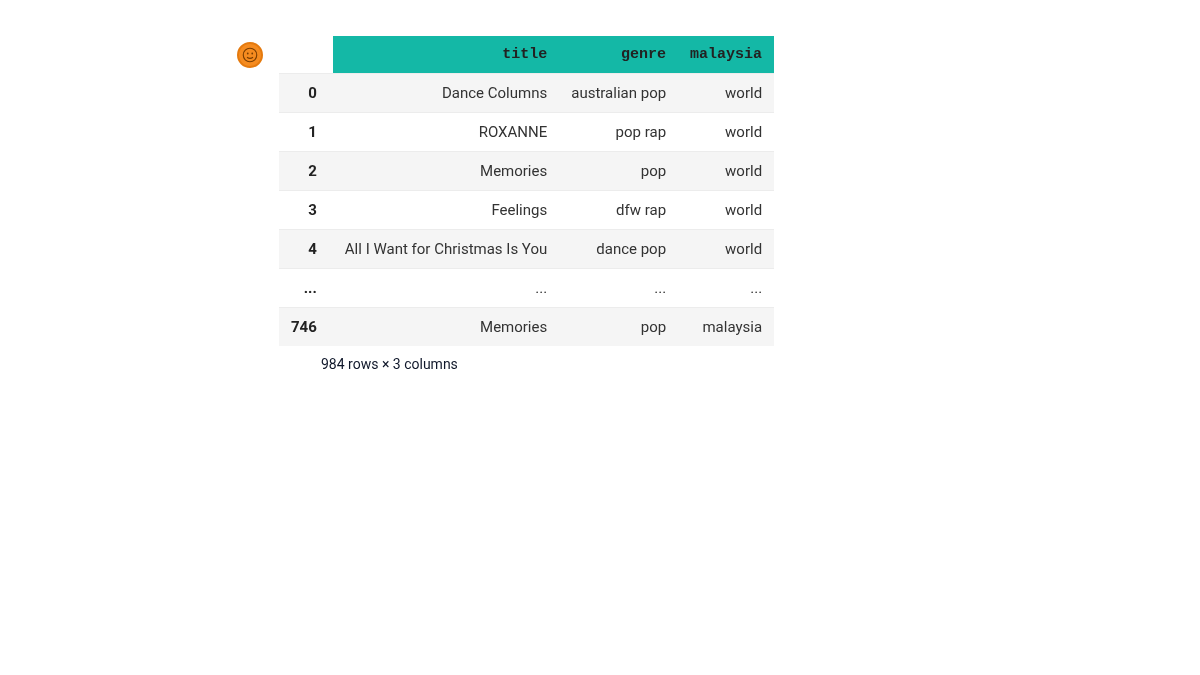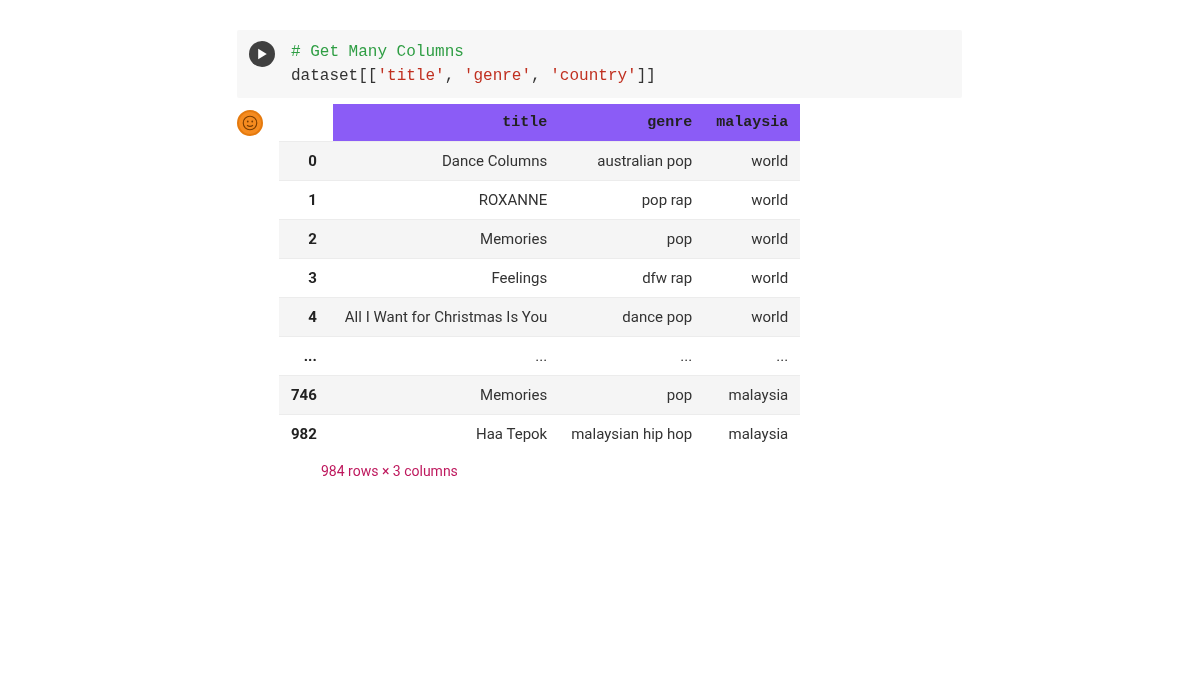--- a/index.html
+++ b/index.html
@@ -77,55 +77,46 @@
   .dataframe th, .dataframe td {
     padding: 10px 12px;
     text-align: right;
     border-top: 1px solid #ececec;
     white-space: nowrap;
   }
   .dataframe thead th {
     border-top: none;
     font-weight: 700;
     color: #222;
-    background: #8b5cf6;
+    background: #14b8a6;
     font-family: "Consolas", "Monaco", "Courier New", monospace;
     font-size: 15px;
   }
   .dataframe thead th.corner { background: transparent; }
   .dataframe tbody th {
     font-weight: 700;
     color: #222;
     text-align: right;
     padding-right: 16px;
   }
   .dataframe tbody tr.even { background: #f5f5f5; }
   .dataframe tbody tr.odd { background: #ffffff; }
 
   .shape-caption {
     font-size: 14px;
-    color: #be185d;
+    color: #0f172a;
     margin-top: 10px;
     margin-left: 42px;
   }
 </style>
 </head>
 <body>
 
 <div class="notebook-container">
 
-  <div class="code-cell">
-    <div class="run-button">
-      <svg viewBox="0 0 12 14">
-        <polygon points="1,1 11,7 1,13" fill="#ffffff"></polygon>
-      </svg>
-    </div>
-    <div class="code-block"><span class="tok-comment"># Get Many Columns</span>
-<span class="tok-plain">dataset[[</span><span class="tok-string">'title'</span><span class="tok-plain">, </span><span class="tok-string">'genre'</span><span class="tok-plain">, </span><span class="tok-string">'country'</span><span class="tok-plain">]]</span></div>
-  </div>
 
   <div class="output-area">
     <div class="output-icon">
       <svg viewBox="0 0 24 24">
         <circle cx="12" cy="12" r="9" fill="none" stroke="#7a3d00" stroke-width="1.5"></circle>
         <circle cx="9" cy="10" r="1.2" fill="#7a3d00"></circle>
         <circle cx="15" cy="10" r="1.2" fill="#7a3d00"></circle>
         <path d="M8 15 q4 3 8 0" stroke="#7a3d00" stroke-width="1.5" fill="none"></path>
       </svg>
     </div>
@@ -176,25 +167,19 @@
               <td>...</td>
               <td>...</td>
               <td>...</td>
             </tr>
             <tr class="even">
               <th>746</th>
               <td>Memories</td>
               <td>pop</td>
               <td>malaysia</td>
             </tr>
-            <tr class="odd">
-              <th>982</th>
-              <td>Haa Tepok</td>
-              <td>malaysian hip hop</td>
-              <td>malaysia</td>
-            </tr>
           </tbody>
       </table>
       <div class="shape-caption">984 rows × 3 columns</div>
     </div>
   </div>
 
 </div>
 
 </body></html>

